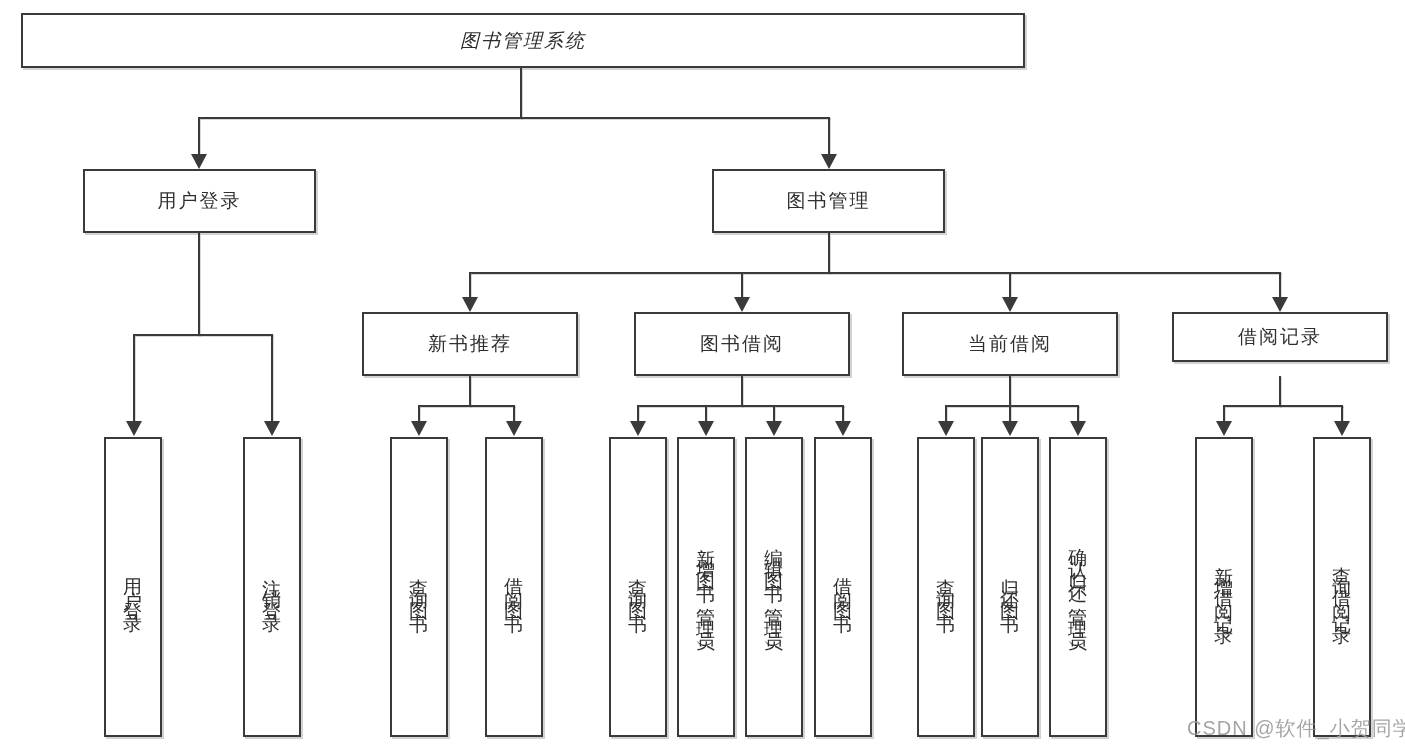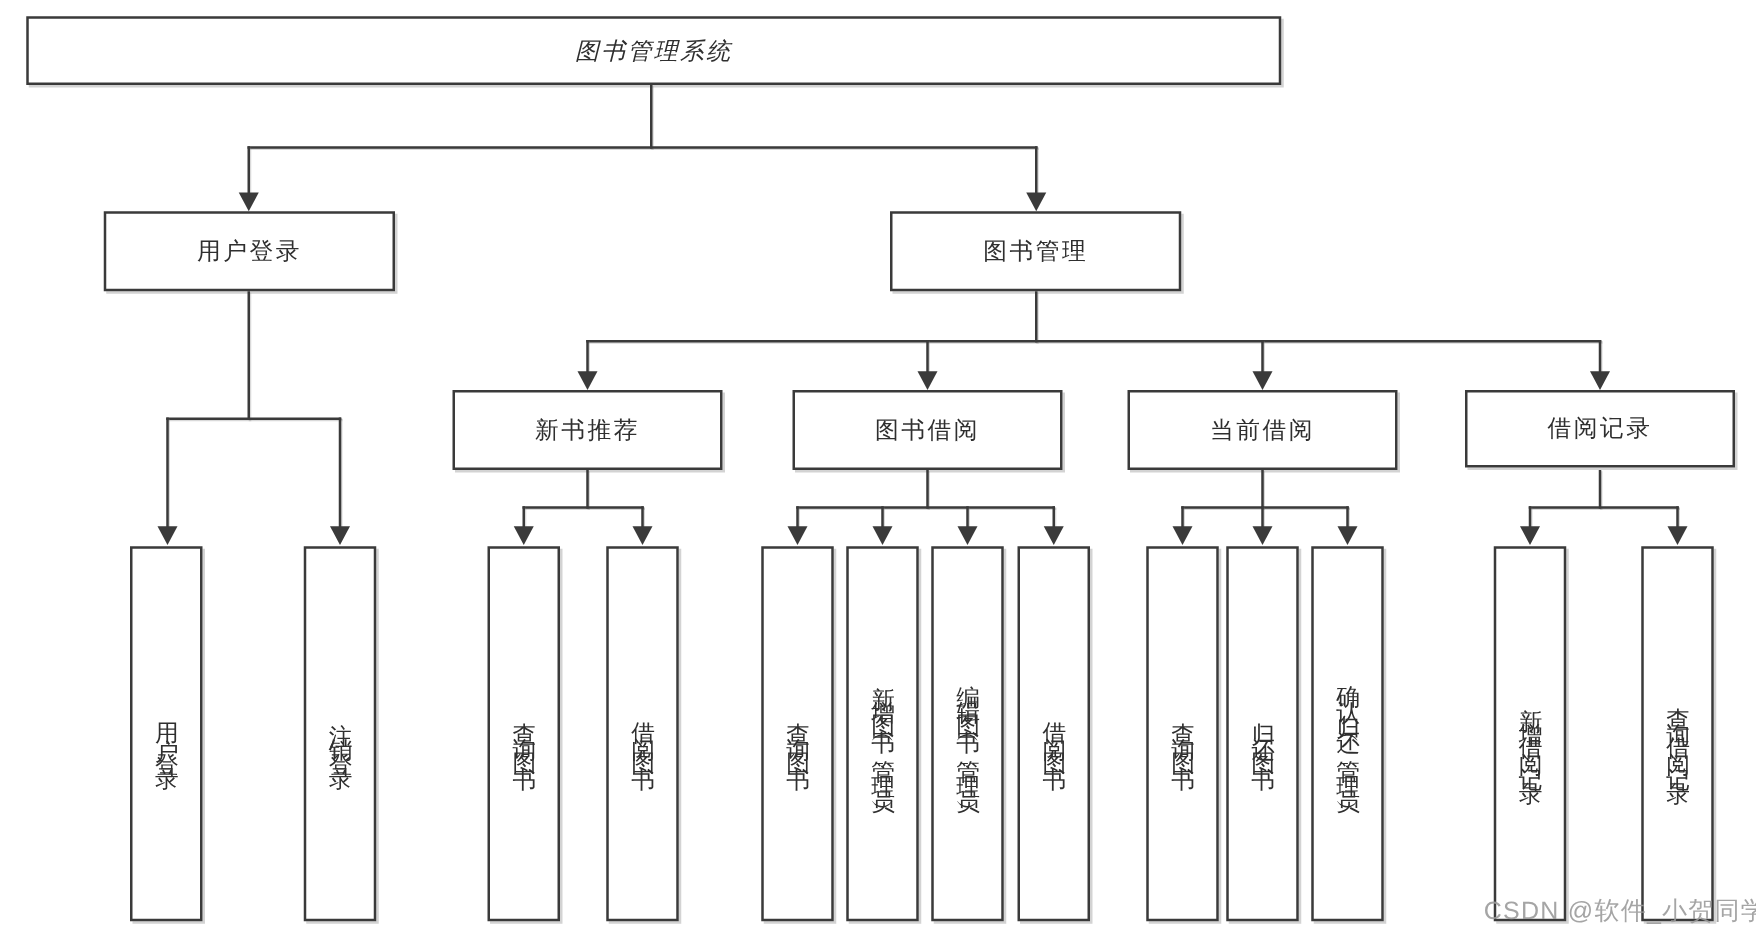--- a/index.html
+++ b/index.html
@@ -66,21 +66,21 @@
 
   <div class="box" style="left:712px;top:169px;width:233px;height:64px;">
     <span>图书管理</span>
   </div>
   <div class="box" style="left:634px;top:312px;width:216px;height:64px;">
     <span>图书借阅</span>
   </div>
   <div class="box" style="left:902px;top:312px;width:216px;height:64px;">
     <span>当前借阅</span>
   </div>
-  <div class="box" style="left:1172px;top:312px;width:216px;height:62px;text-align:center;">
+  <div class="box" style="left:1172px;top:312px;width:216px;height:50px;text-align:center;">
     <span>借阅记录</span>
   </div>
 
   <div class="box vbox" style="left:104px;top:437px;width:58px;height:300px;">
     <span>用户登录</span>
   </div>
   <div class="box vbox" style="left:243px;top:437px;width:58px;height:300px;">
     <span>注销登录</span>
   </div>
   <div class="box vbox" style="left:390px;top:437px;width:58px;height:300px;">

